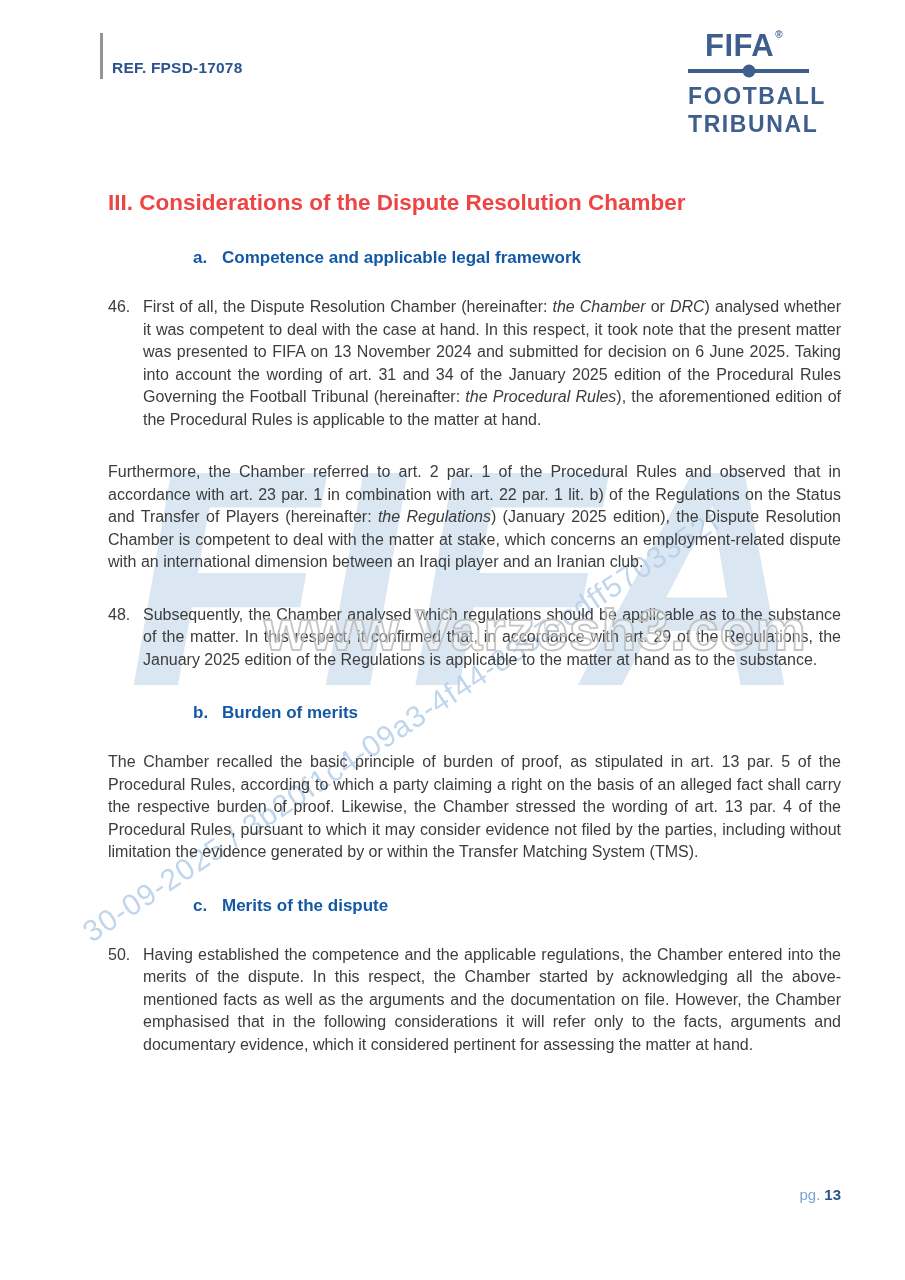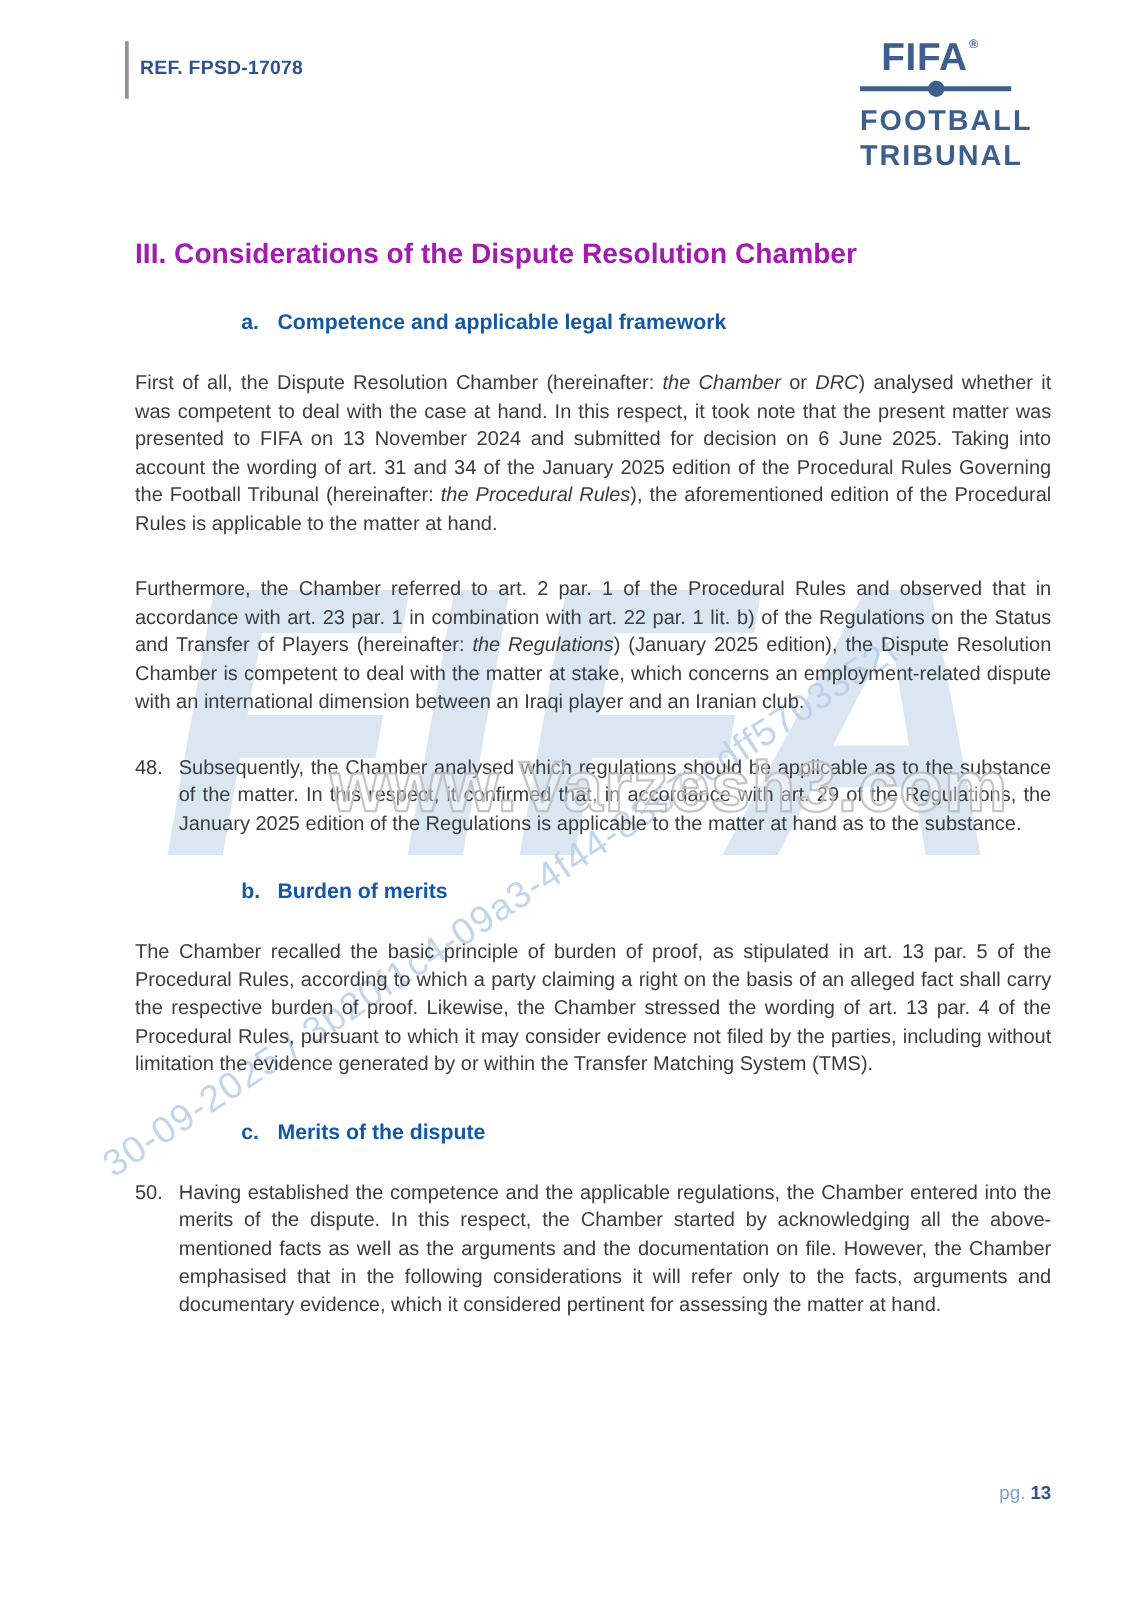--- a/index.html
+++ b/index.html
@@ -3,21 +3,21 @@
 <meta charset="utf-8">
 <style>
   html,body{margin:0;padding:0;background:#e8e8e8;}
   .page{
     position:relative;width:905px;height:1280px;background:#ffffff;
     overflow:hidden;font-family:"Liberation Sans",sans-serif;margin:0 auto;
   }
   
   .ref-block{
     position:absolute;top:33px;left:100px;height:44px;z-index:2;
-    border-left:3px solid #8f959b;display:flex;align-items:center;
+    border-left:3px solid #8f959b;display:flex;align-items:flex-end;
     padding-left:9px;padding-bottom:2px;
   }
   .ref-text{font-size:15.5px;font-weight:700;color:#2c538f;letter-spacing:.2px;}
   .logo{position:absolute;top:30px;left:688px;z-index:2;color:#3e5e8d;}
   .fifa-word{font-size:31px;font-weight:800;letter-spacing:.5px;line-height:1;margin-left:17px;}
   .fifa-word sup{font-size:10px;font-weight:700;vertical-align:18px;margin-left:1px;}
   .logo-rule{position:relative;height:3.5px;background:#3e5e8d;width:121px;margin:8px 0 9px;}
   .logo-rule::after{
     content:'';position:absolute;left:50%;top:50%;transform:translate(-50%,-50%);
     width:13px;height:13px;border-radius:50%;background:#3e5e8d;
@@ -35,21 +35,21 @@
     transform:rotate(-33.5deg);transform-origin:left center;
   }
   .wm-site{
     position:absolute;top:597px;left:220px;z-index:3;font-size:57px;font-weight:700;
     letter-spacing:1px;white-space:nowrap;pointer-events:none;
     color:rgba(255,255,255,.35);margin-left:44px;-webkit-text-stroke:1.8px rgba(187,187,187,.85);
   }
   
   .content{position:absolute;left:108px;top:188px;width:733px;z-index:2;}
   .doc-heading{
-    font-size:22.5px;font-weight:700;color:#a21caf;margin:0 0 28px 0;line-height:30px;
+    font-size:22.5px;font-weight:700;color:#ef4444;margin:0 0 28px 0;line-height:30px;
   }
   .subhead{
     display:flex;margin:26px 0 26px 85px;font-size:17px;font-weight:700;color:#1358a5;
     line-height:24px;
   }
   .sh-letter{width:29px;flex-shrink:0;}
   .par{
     display:flex;margin:0 0 30px 0;color:#3c3c3c;font-size:16px;line-height:22.5px;
   }
   .par-num{width:35px;flex-shrink:0;}
@@ -83,20 +83,21 @@
   </div>
 
   <div class="content">
     <h1 class="doc-heading">III. Considerations of the Dispute Resolution Chamber</h1>
     <div>
         <div class="subhead">
           <span class="sh-letter">a.</span>
           <span class="sh-label">Competence and applicable legal framework</span>
         </div>
         <div class="par">
+          <span class="par-num">46.</span>
           <div class="par-body"><span>First of all, the Dispute Resolution Chamber (hereinafter: </span><em>the Chamber</em><span> or </span><em>DRC</em><span>) analysed whether it was competent to deal with the case at hand. In this respect, it took note that the present matter was presented to FIFA on 13 November 2024 and submitted for decision on 6 June 2025. Taking into account the wording of art. 31 and 34 of the January 2025 edition of the Procedural Rules Governing the Football Tribunal (hereinafter: </span><em>the Procedural Rules</em><span>), the aforementioned edition of the Procedural Rules is applicable to the matter at hand.</span></div>
         </div>
         <div class="par">
           <div class="par-body"><span>Furthermore, the Chamber referred to art. 2 par. 1 of the Procedural Rules and observed that in accordance with art. 23 par. 1 in combination with art. 22 par. 1 lit. b) of the Regulations on the Status and Transfer of Players (hereinafter: </span><em>the Regulations</em><span>) (January 2025 edition), the Dispute Resolution Chamber is competent to deal with the matter at stake, which concerns an employment-related dispute with an international dimension between an Iraqi player and an Iranian club.</span></div>
         </div>
         <div class="par">
           <span class="par-num">48.</span>
           <div class="par-body"><span>Subsequently, the Chamber analysed which regulations should be applicable as to the substance of the matter. In this respect, it confirmed that, in accordance with art. 29 of the Regulations, the January 2025 edition of the Regulations is applicable to the matter at hand as to the substance.</span></div>
         </div>
         <div class="subhead">

